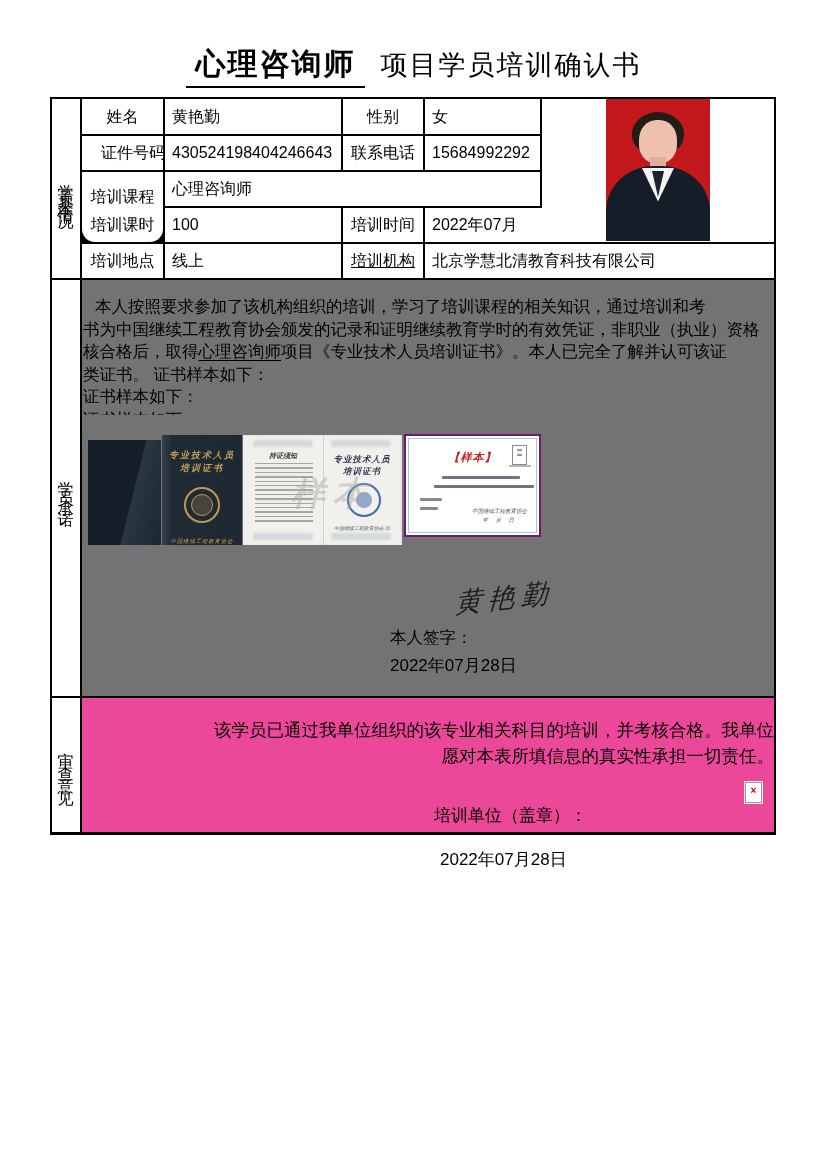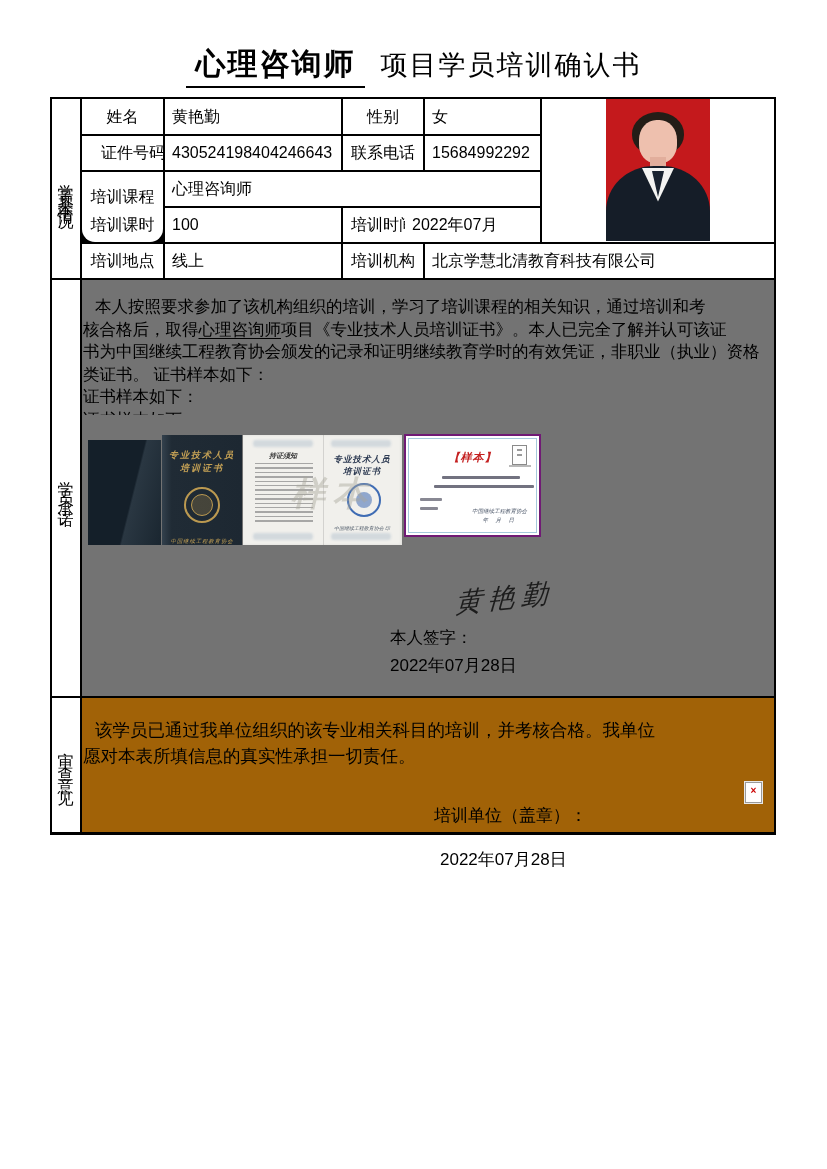--- a/index.html
+++ b/index.html
@@ -110,21 +110,21 @@
 
   
   .handwriting{
     position:absolute;left:373px;top:300px;font-size:27px;color:#1c1c1c;
     transform:rotate(-6deg) skewX(-9deg);letter-spacing:6px;font-style:italic;
   }
   .sig-label{position:absolute;left:308px;top:347px;font-size:16.5px;}
   .sig-date{position:absolute;left:308px;top:374px;font-size:17px;}
 
   
-  .review-cell{display:block;position:absolute;background:#a16207;box-sizing:border-box;}
+  .review-cell{display:block;position:absolute;background:#ec4899;box-sizing:border-box;text-align:right;}
   .review-line{font-size:17.5px;line-height:26px;white-space:nowrap;padding-left:1px;}
   .review-line.first{margin-top:19px;text-indent:12px;}
   .seal-label{position:absolute;left:352px;top:106px;font-size:17px;}
   .broken-img{
     position:absolute;left:663px;top:84px;width:15px;height:19px;
     border:1px solid #9a9a9a;background:#fff;box-shadow:0 0 0 1px #e8e8e8;
     display:flex;justify-content:center;
   }
   .broken-img span{font-size:10px;font-weight:800;color:#cc0000;line-height:12px;margin-top:2px;}
 
@@ -167,36 +167,36 @@
     <div class="cell value" style="left:115px;top:39px;width:176px;height:34px;">430524198404246643</div>
     <div class="cell center" style="left:293px;top:39px;width:80px;height:34px;">联系电话</div>
     <div class="cell value" style="left:375px;top:39px;width:115px;height:34px;">15684992292</div>
 
     <div class="cell center" style="left:32px;top:75px;width:81px;height:50px;">培训课程</div>
     <div class="cell value" style="left:115px;top:75px;width:375px;height:34px;">心理咨询师</div>
 
     <div class="cell center" style="left:32px;top:111px;width:81px;height:34px;border-radius:13px;">培训课时</div>
     <div class="cell value" style="left:115px;top:111px;width:176px;height:34px;">100</div>
     <div class="cell center" style="left:293px;top:111px;width:80px;height:34px;">培训时间</div>
-    <div class="cell value" style="left:355px;top:111px;width:135px;height:34px;">2022年07月</div>
+    <div class="cell value" style="left:375px;top:111px;width:135px;height:34px;">2022年07月</div>
 
     <div class="cell center" style="left:32px;top:147px;width:81px;height:34px;">培训地点</div>
     <div class="cell value" style="left:115px;top:147px;width:176px;height:34px;">线上</div>
-    <div class="cell center" style="left:293px;top:147px;width:80px;height:34px;">培训机构</div>
+    <div class="cell center" style="left:293px;top:147px;width:80px;height:34px;text-decoration:underline;">培训机构</div>
     <div class="cell value" style="left:375px;top:147px;width:349px;height:34px;">北京学慧北清教育科技有限公司</div>
 
     <div class="cell center" style="left:2px;top:183px;width:28px;height:416px;">
       <div class="vlabel sp10">学员承诺</div>
     </div>
 
     <div class="commit-cell" style="left:32px;top:183px;width:692px;height:416px;">
       <div class="para">
         <div class="indent">本人按照要求参加了该机构组织的培训，学习了培训课程的相关知识，通过培训和考</div>
+        <div>书为中国继续工程教育协会颁发的记录和证明继续教育学时的有效凭证，非职业（执业）资格</div>
         <div><span>核合格后，取得</span><u>心理咨询师</u><span>项目《专业技术人员培训证书》。本人已完全了解并认可该证</span></div>
-        <div>书为中国继续工程教育协会颁发的记录和证明继续教育学时的有效凭证，非职业（执业）资格</div>
         <div>类证书。 证书样本如下：</div>
         <div>证书样本如下：</div>
         <div class="clipline">证书样本如下：</div>
       </div>
 
       <div class="cert-strip">
         <div class="cert cert-back"></div>
 
         <div class="cert cert-front">
           <div class="ctitle">

